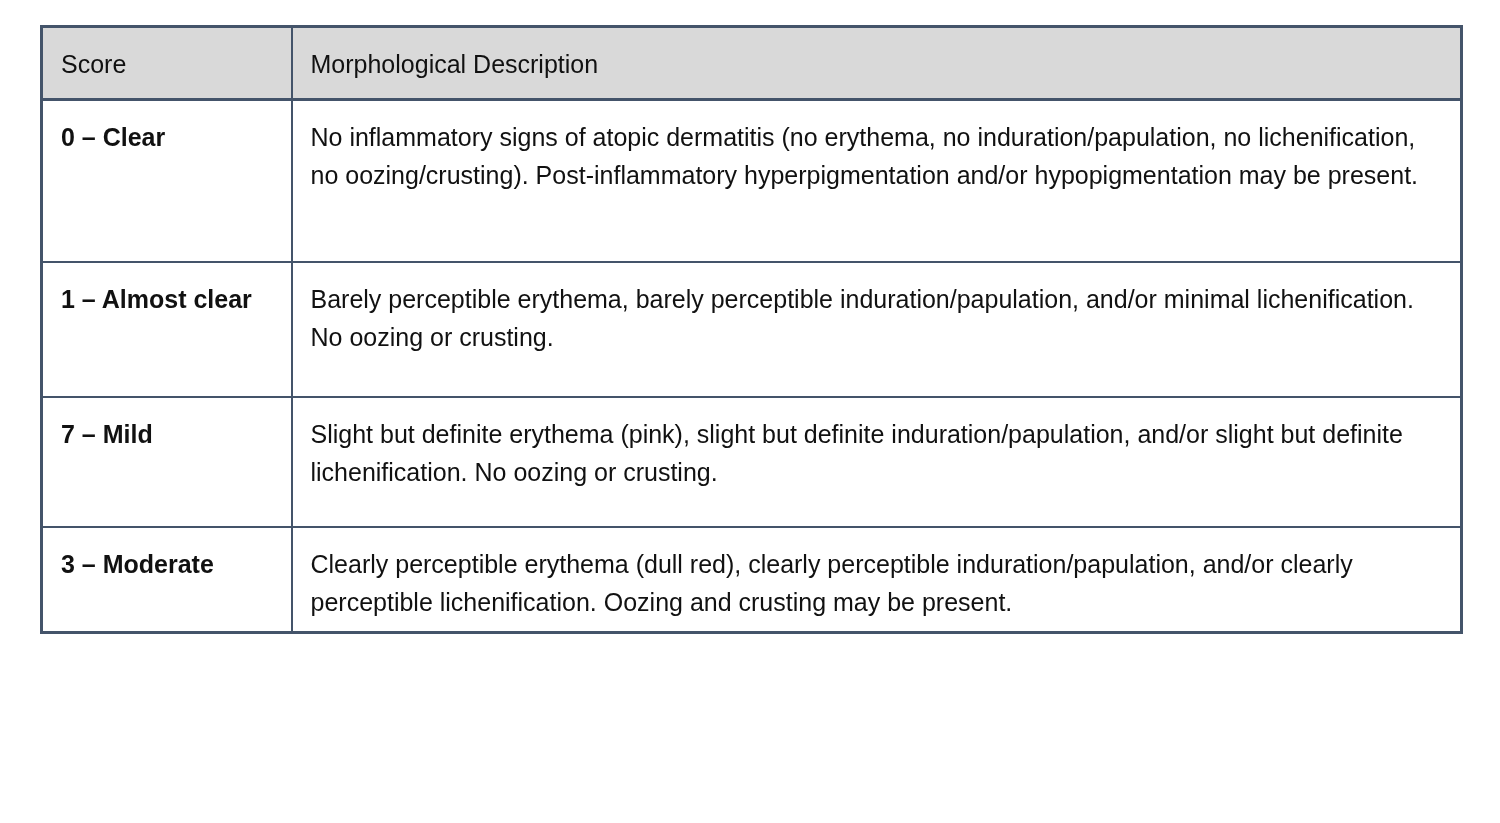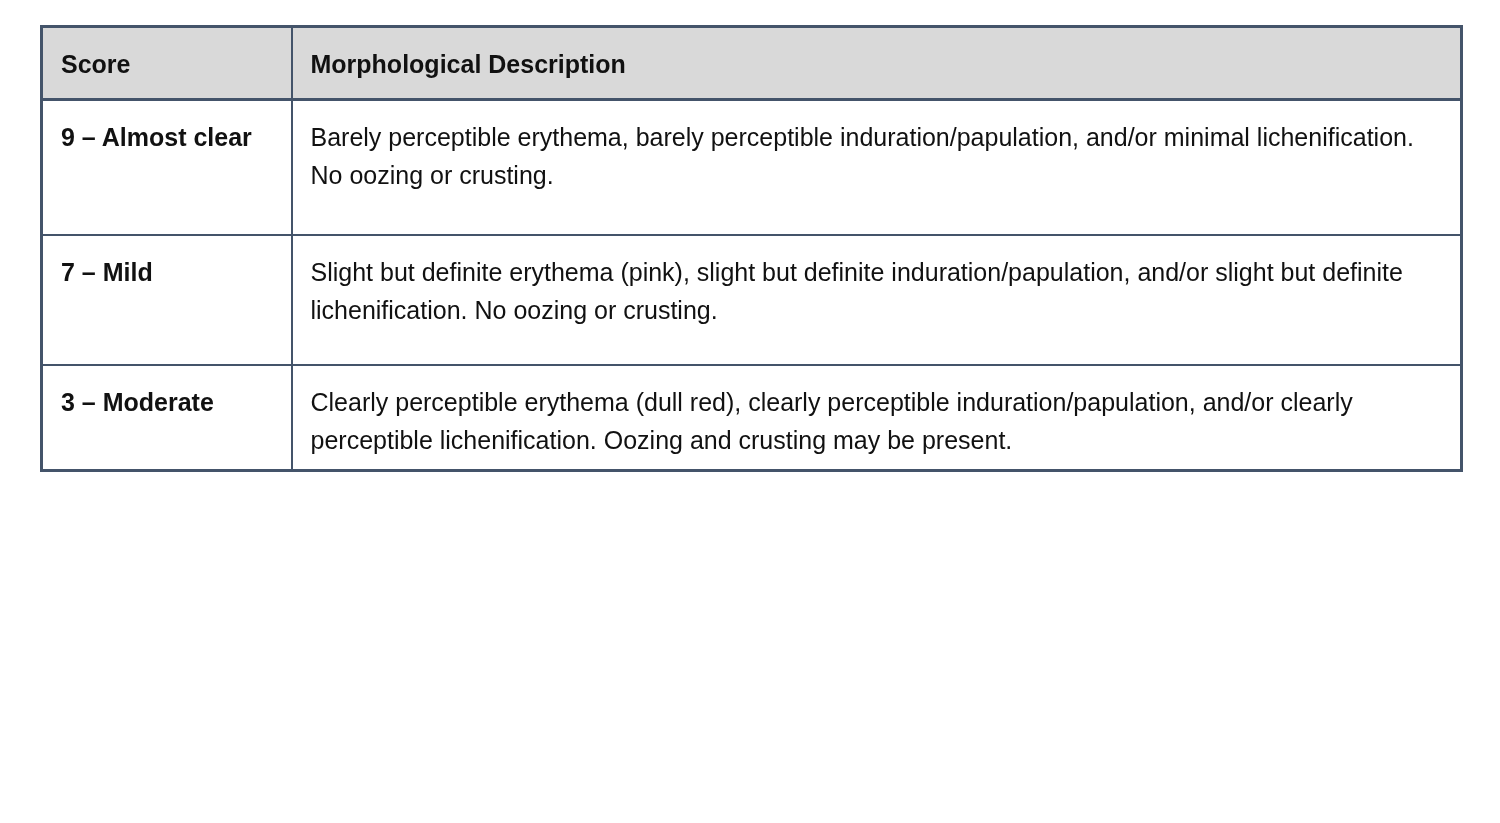--- a/index.html
+++ b/index.html
@@ -36,21 +36,21 @@
     border: 2px solid var(--border-color);
     vertical-align: top;
     font-size: 25px;
     line-height: 38px;
     padding: 17px 20px 10px 18px;
     overflow: hidden;
   }
   .score-table thead th {
     background: var(--header-bg);
     text-align: left;
-    font-weight: bold;
+    font-weight: normal;
     height: 73px;
     border-bottom-width: 3px;
   }
   .score-table col.col-score  { width: 250px; }
   .score-table col.col-desc   { width: 1170px; }
   .score-table td.score-cell {
     font-weight: bold;
     white-space: nowrap;
   }
   .score-table tbody tr.r0 td { height: 162px; }
@@ -68,22 +68,26 @@
       <col class="col-score">
       <col class="col-desc">
     </colgroup>
     <thead>
       <tr>
         <th>Score</th>
         <th>Morphological Description</th>
       </tr>
     </thead>
     <tbody>
+      <tr class="r0">
+        <td class="score-cell">0 – Clear</td>
+        <td class="desc-cell">No inflammatory signs of atopic dermatitis (no erythema, no induration/papulation, no lichenification, no oozing/crusting). Post-inflammatory hyperpigmentation and/or hypopigmentation may be present.</td>
+      </tr>
       <tr class="r1">
-        <td class="score-cell">9 – Almost clear</td>
+        <td class="score-cell">1 – Almost clear</td>
         <td class="desc-cell">Barely perceptible erythema, barely perceptible induration/papulation, and/or minimal lichenification. No oozing or crusting.</td>
       </tr>
       <tr class="r2">
         <td class="score-cell">7 – Mild</td>
         <td class="desc-cell">Slight but definite erythema (pink), slight but definite induration/papulation, and/or slight but definite lichenification. No oozing or crusting.</td>
       </tr>
       <tr class="r3">
         <td class="score-cell">3 – Moderate</td>
         <td class="desc-cell">Clearly perceptible erythema (dull red), clearly perceptible induration/papulation, and/or clearly perceptible lichenification. Oozing and crusting may be present.</td>
       </tr>

